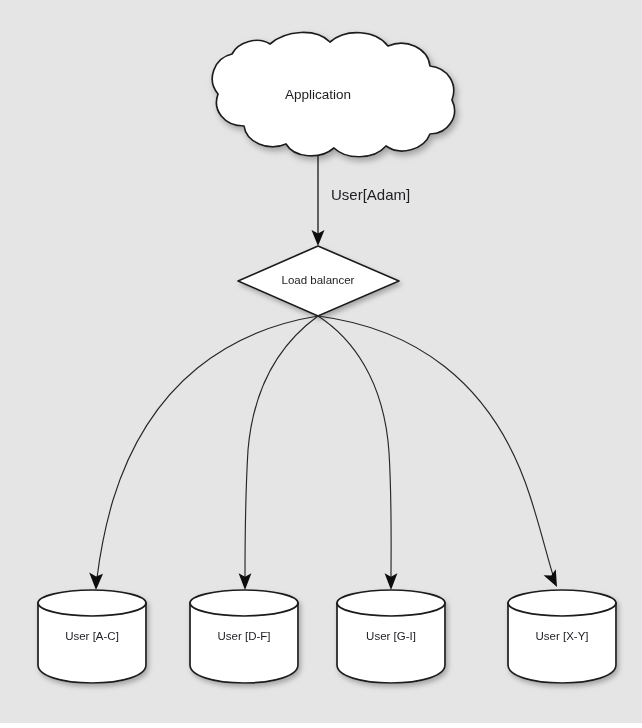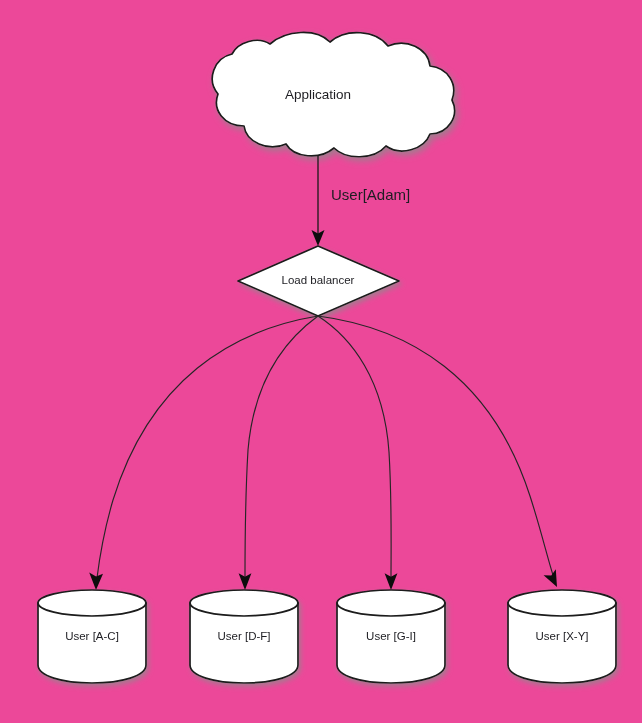--- a/index.html
+++ b/index.html
@@ -11,21 +11,21 @@
   body {
     width: 642px;
     height: 728px;
     overflow: hidden;
     font-family: "Liberation Sans", "DejaVu Sans", sans-serif;
   }
   #canvas-wrap {
     position: relative;
     width: 642px;
     height: 723px;
-    background: #ec4899;
+    background: #e5e5e5;
   }
   svg#diagram {
     position: absolute;
     top: 0;
     left: 0;
     width: 642px;
     height: 728px;
     display: block;
   }
   .node-shape {

